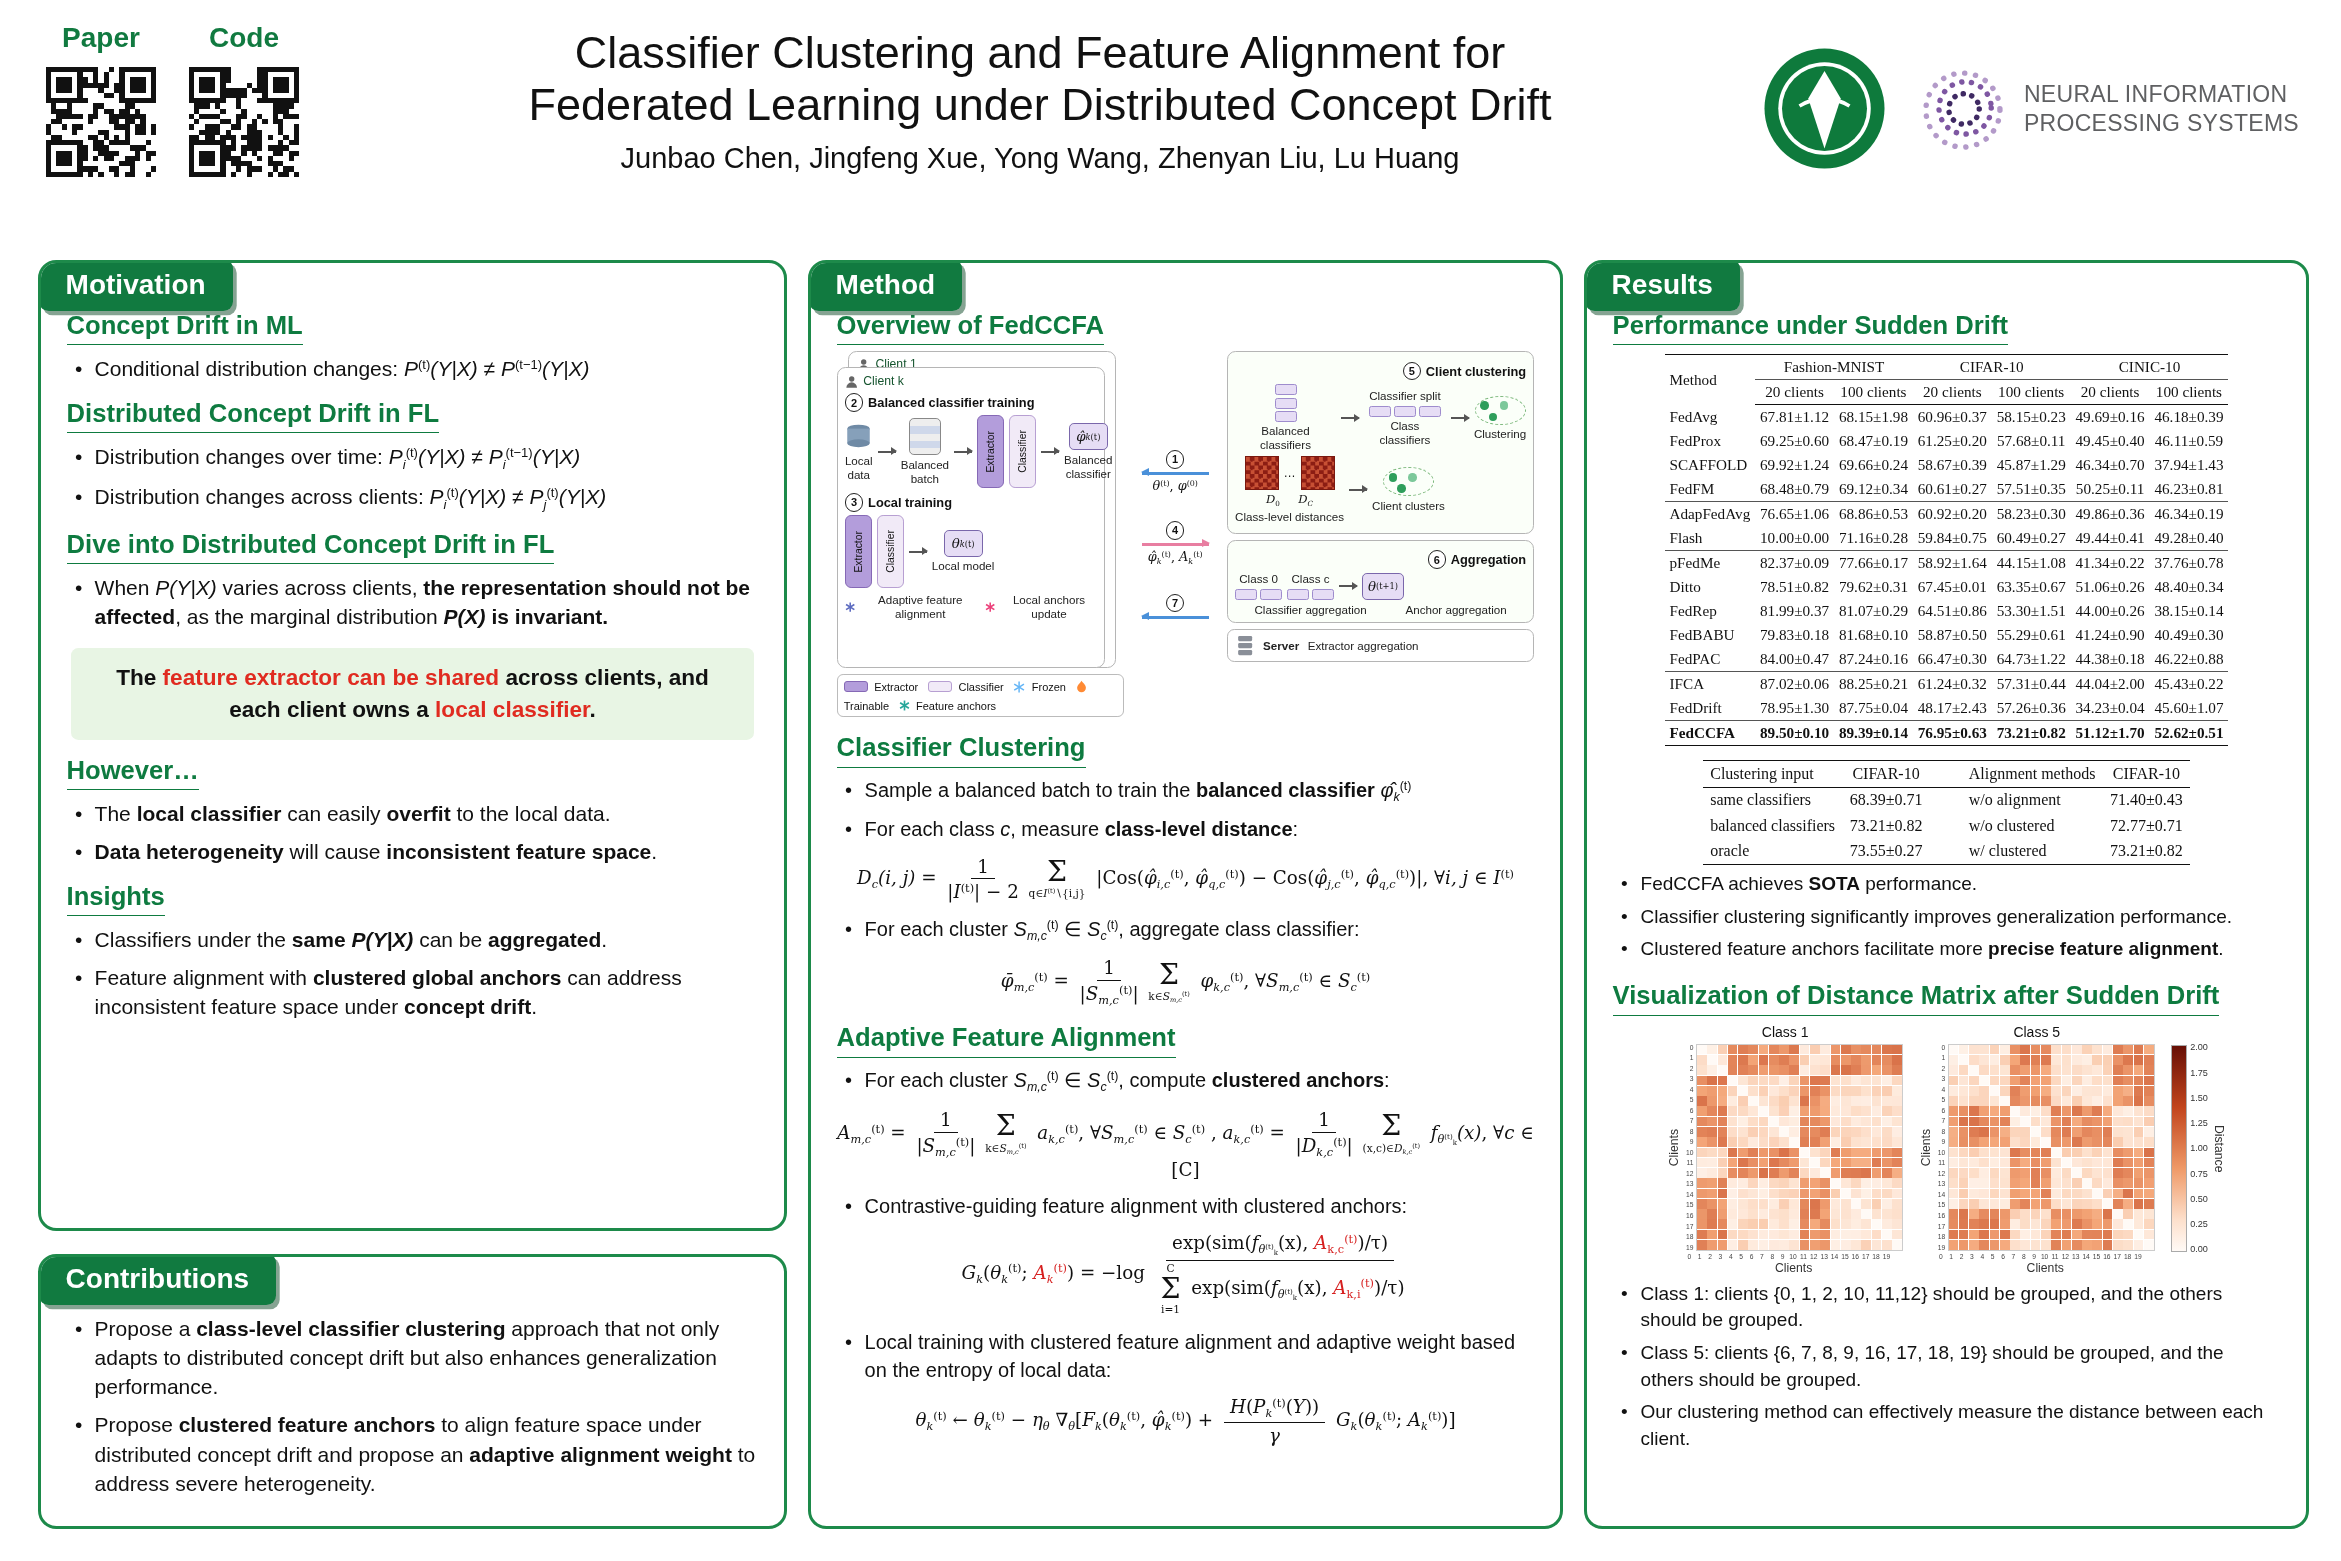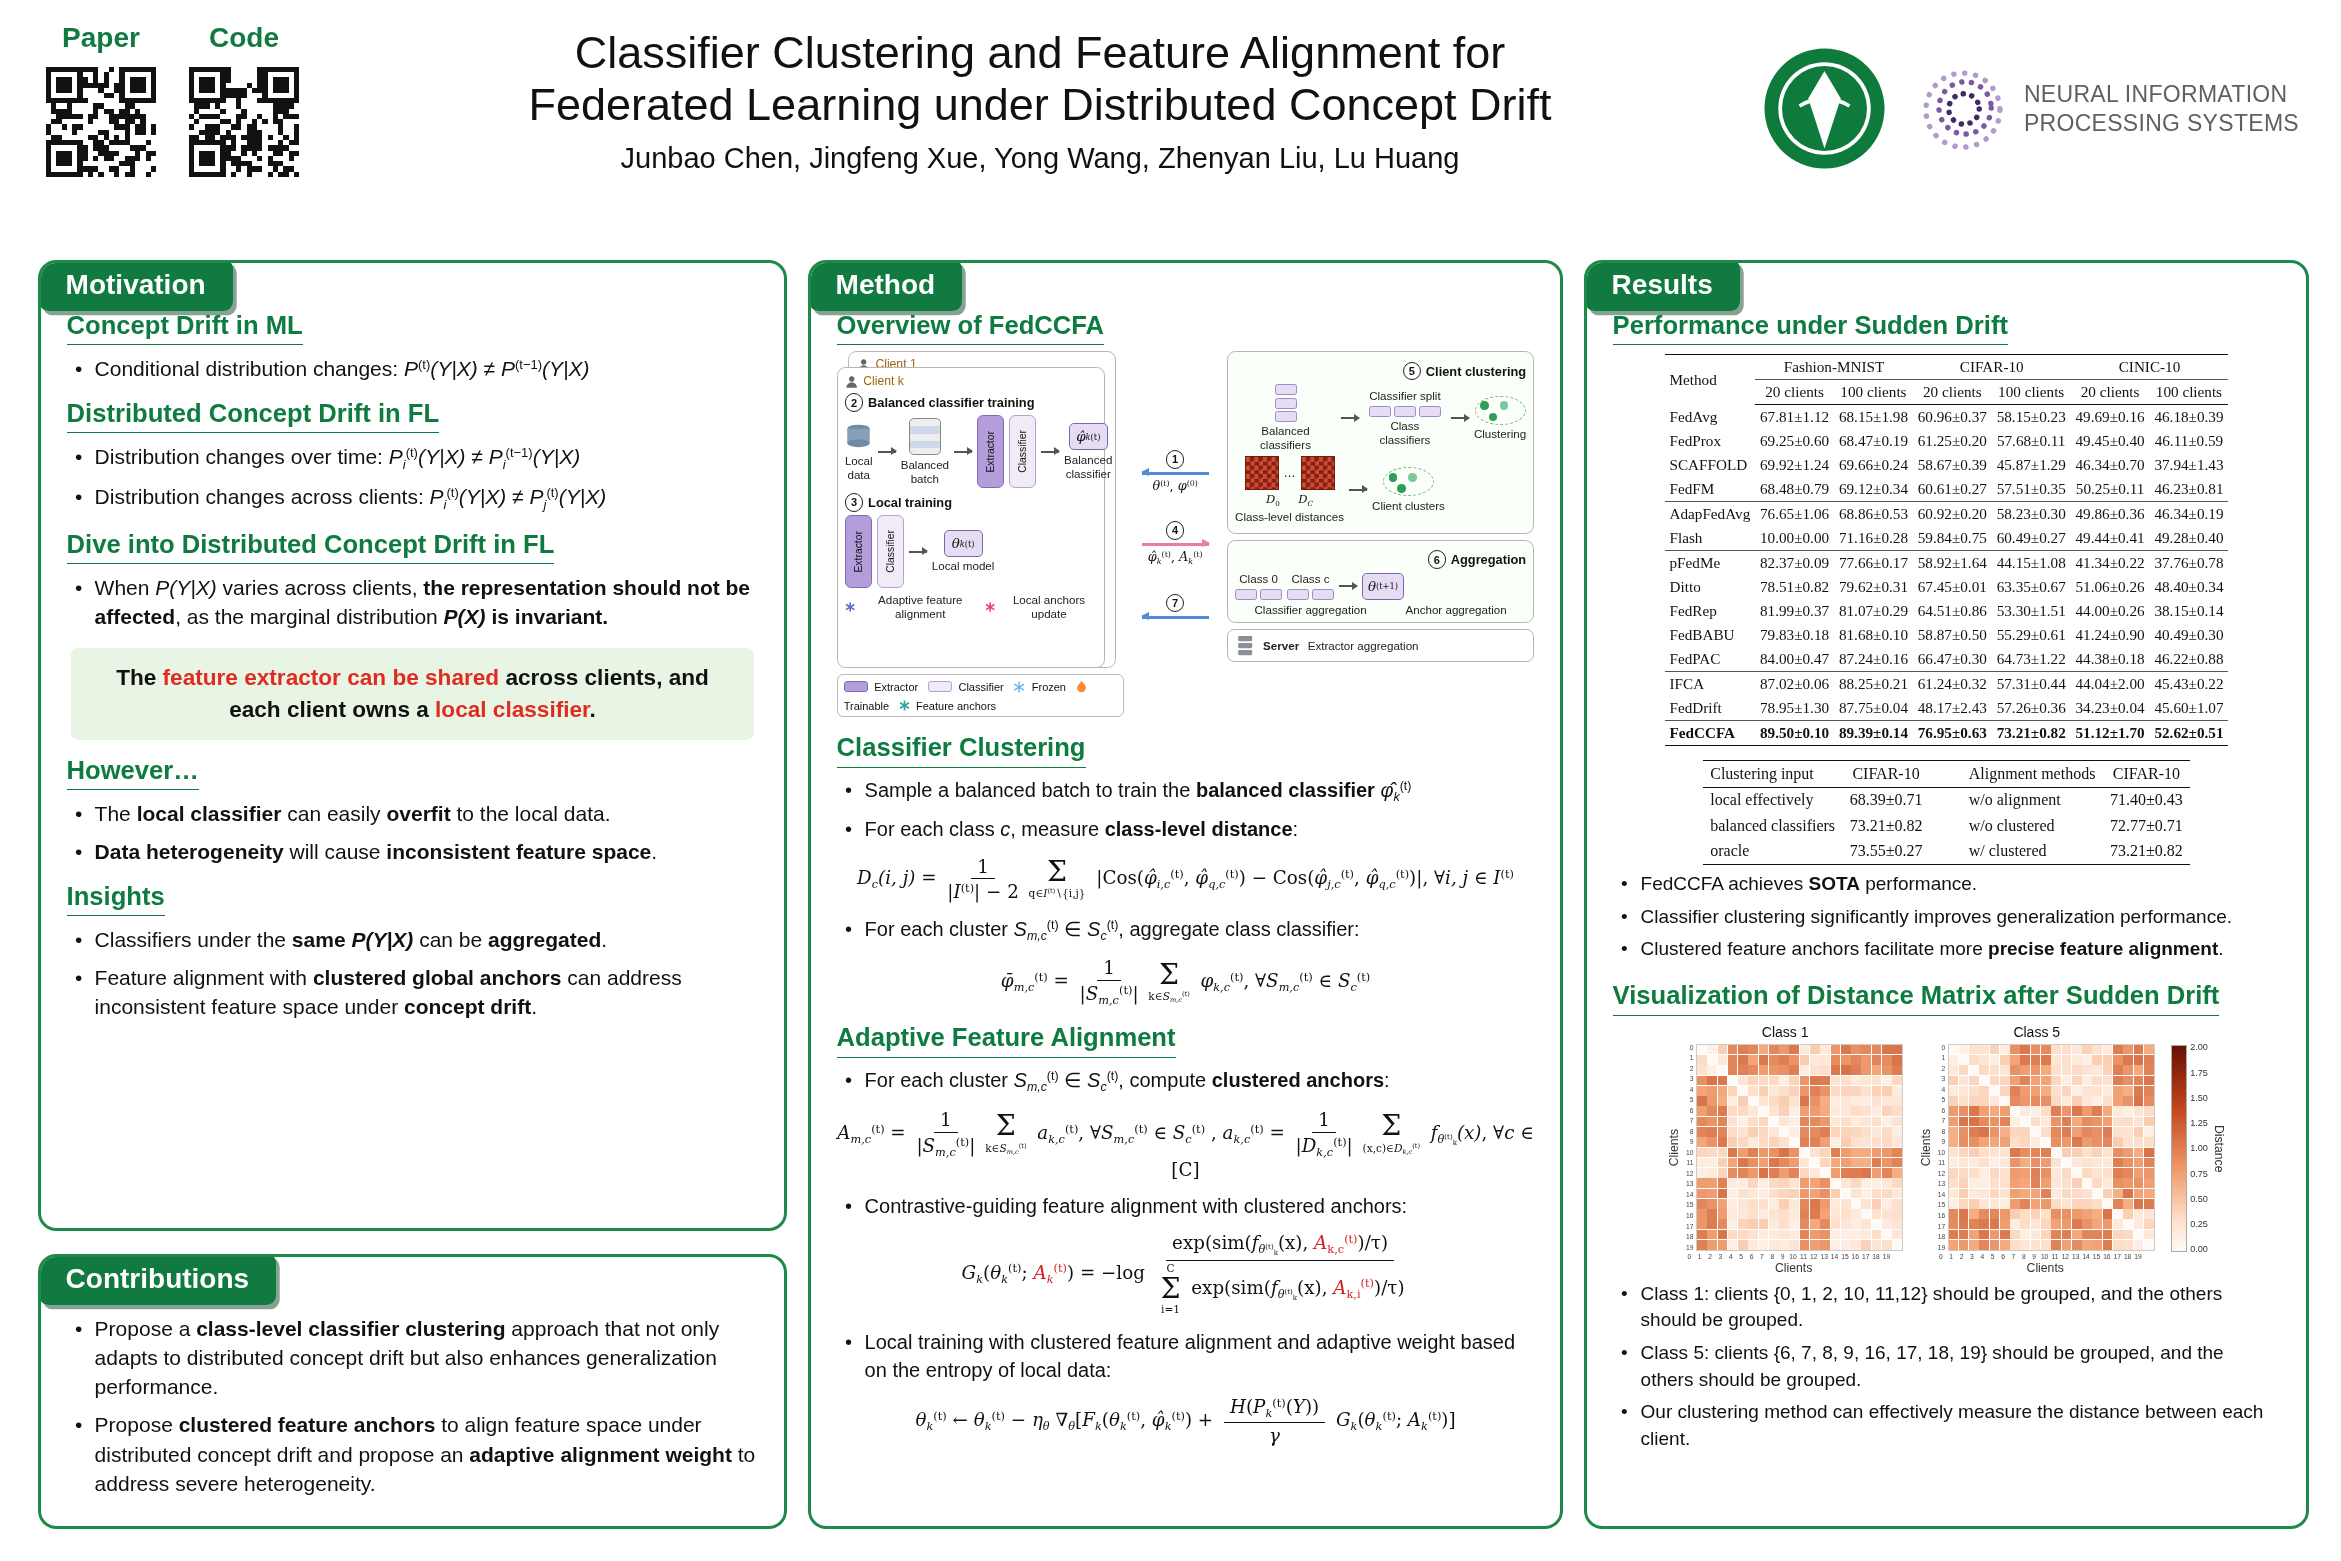--- a/index.html
+++ b/index.html
@@ -92,21 +92,21 @@
   .cb-lab{writing-mode:vertical-rl;font-size:12.2px;color:#333;}
 
   
   .dg{display:flex;gap:6.1px;height:366px;margin:4.9px 0 6.1px 0;font-size:12.2px;}
   .dg .cap{font-size:11.6px;color:#222;text-align:center;display:block;line-height:1.2;}
   .dg .cap.b{font-weight:700;}
   .dg-left{position:relative;width:287px;}
   .client{border:1.2px solid #b5b5b5;border-radius:8.5px;background:#fff;}
   .client.back{position:absolute;top:0;left:11px;width:268px;height:317px;}
   .client.front{position:absolute;top:16px;left:0;width:268px;height:301px;padding:6.1px 7.3px;}
-  .client-tag{display:flex;align-items:center;gap:4.9px;font-size:12.2px;color:#a16207;margin-bottom:2.4px;}
+  .client-tag{display:flex;align-items:center;gap:4.9px;font-size:12.2px;color:#14532d;margin-bottom:2.4px;}
   .steplab{display:flex;align-items:center;gap:4.9px;font-weight:700;font-size:12.8px;margin:4.9px 0 3.7px 0;}
   .stepnum{display:inline-flex;width:18.3px;height:18.3px;min-width:18.3px;border:1.2px solid #222;border-radius:50%;
            align-items:center;justify-content:center;font-size:11px;font-weight:700;background:#fff;}
   .flow{display:flex;align-items:center;gap:4.9px;margin:3.7px 0;flex-wrap:nowrap;}
   .fitem{display:flex;flex-direction:column;align-items:center;gap:2.4px;}
   .arr{width:18.3px;height:1.8px;background:#555;position:relative;flex:none;}
   .arr::after{content:"";position:absolute;right:-1.2px;top:-3.7px;border-left:6.7px solid #555;
               border-top:4.3px solid transparent;border-bottom:4.3px solid transparent;}
   .vbar{width:27px;height:73px;border-radius:6.1px;display:flex;align-items:center;justify-content:center;}
   .vbar span{writing-mode:vertical-rl;transform:rotate(180deg);font-size:10.4px;}
@@ -1573,21 +1573,21 @@
       <thead>
         <tr>
           <th class="lab">Clustering input</th>
           <th>CIFAR-10</th>
           <th class="lab gap">Alignment methods</th>
           <th>CIFAR-10</th>
         </tr>
       </thead>
       <tbody>
           <tr>
-            <td class="lab">local effectively</td>
+            <td class="lab">same classifiers</td>
             <td>68.39±0.71</td>
             <td class="lab gap">w/o alignment</td>
             <td>71.40±0.43</td>
           </tr>
           <tr>
             <td class="lab">balanced classifiers</td>
             <td>73.21±0.82</td>
             <td class="lab gap">w/o clustered</td>
             <td>72.77±0.71</td>
           </tr>

